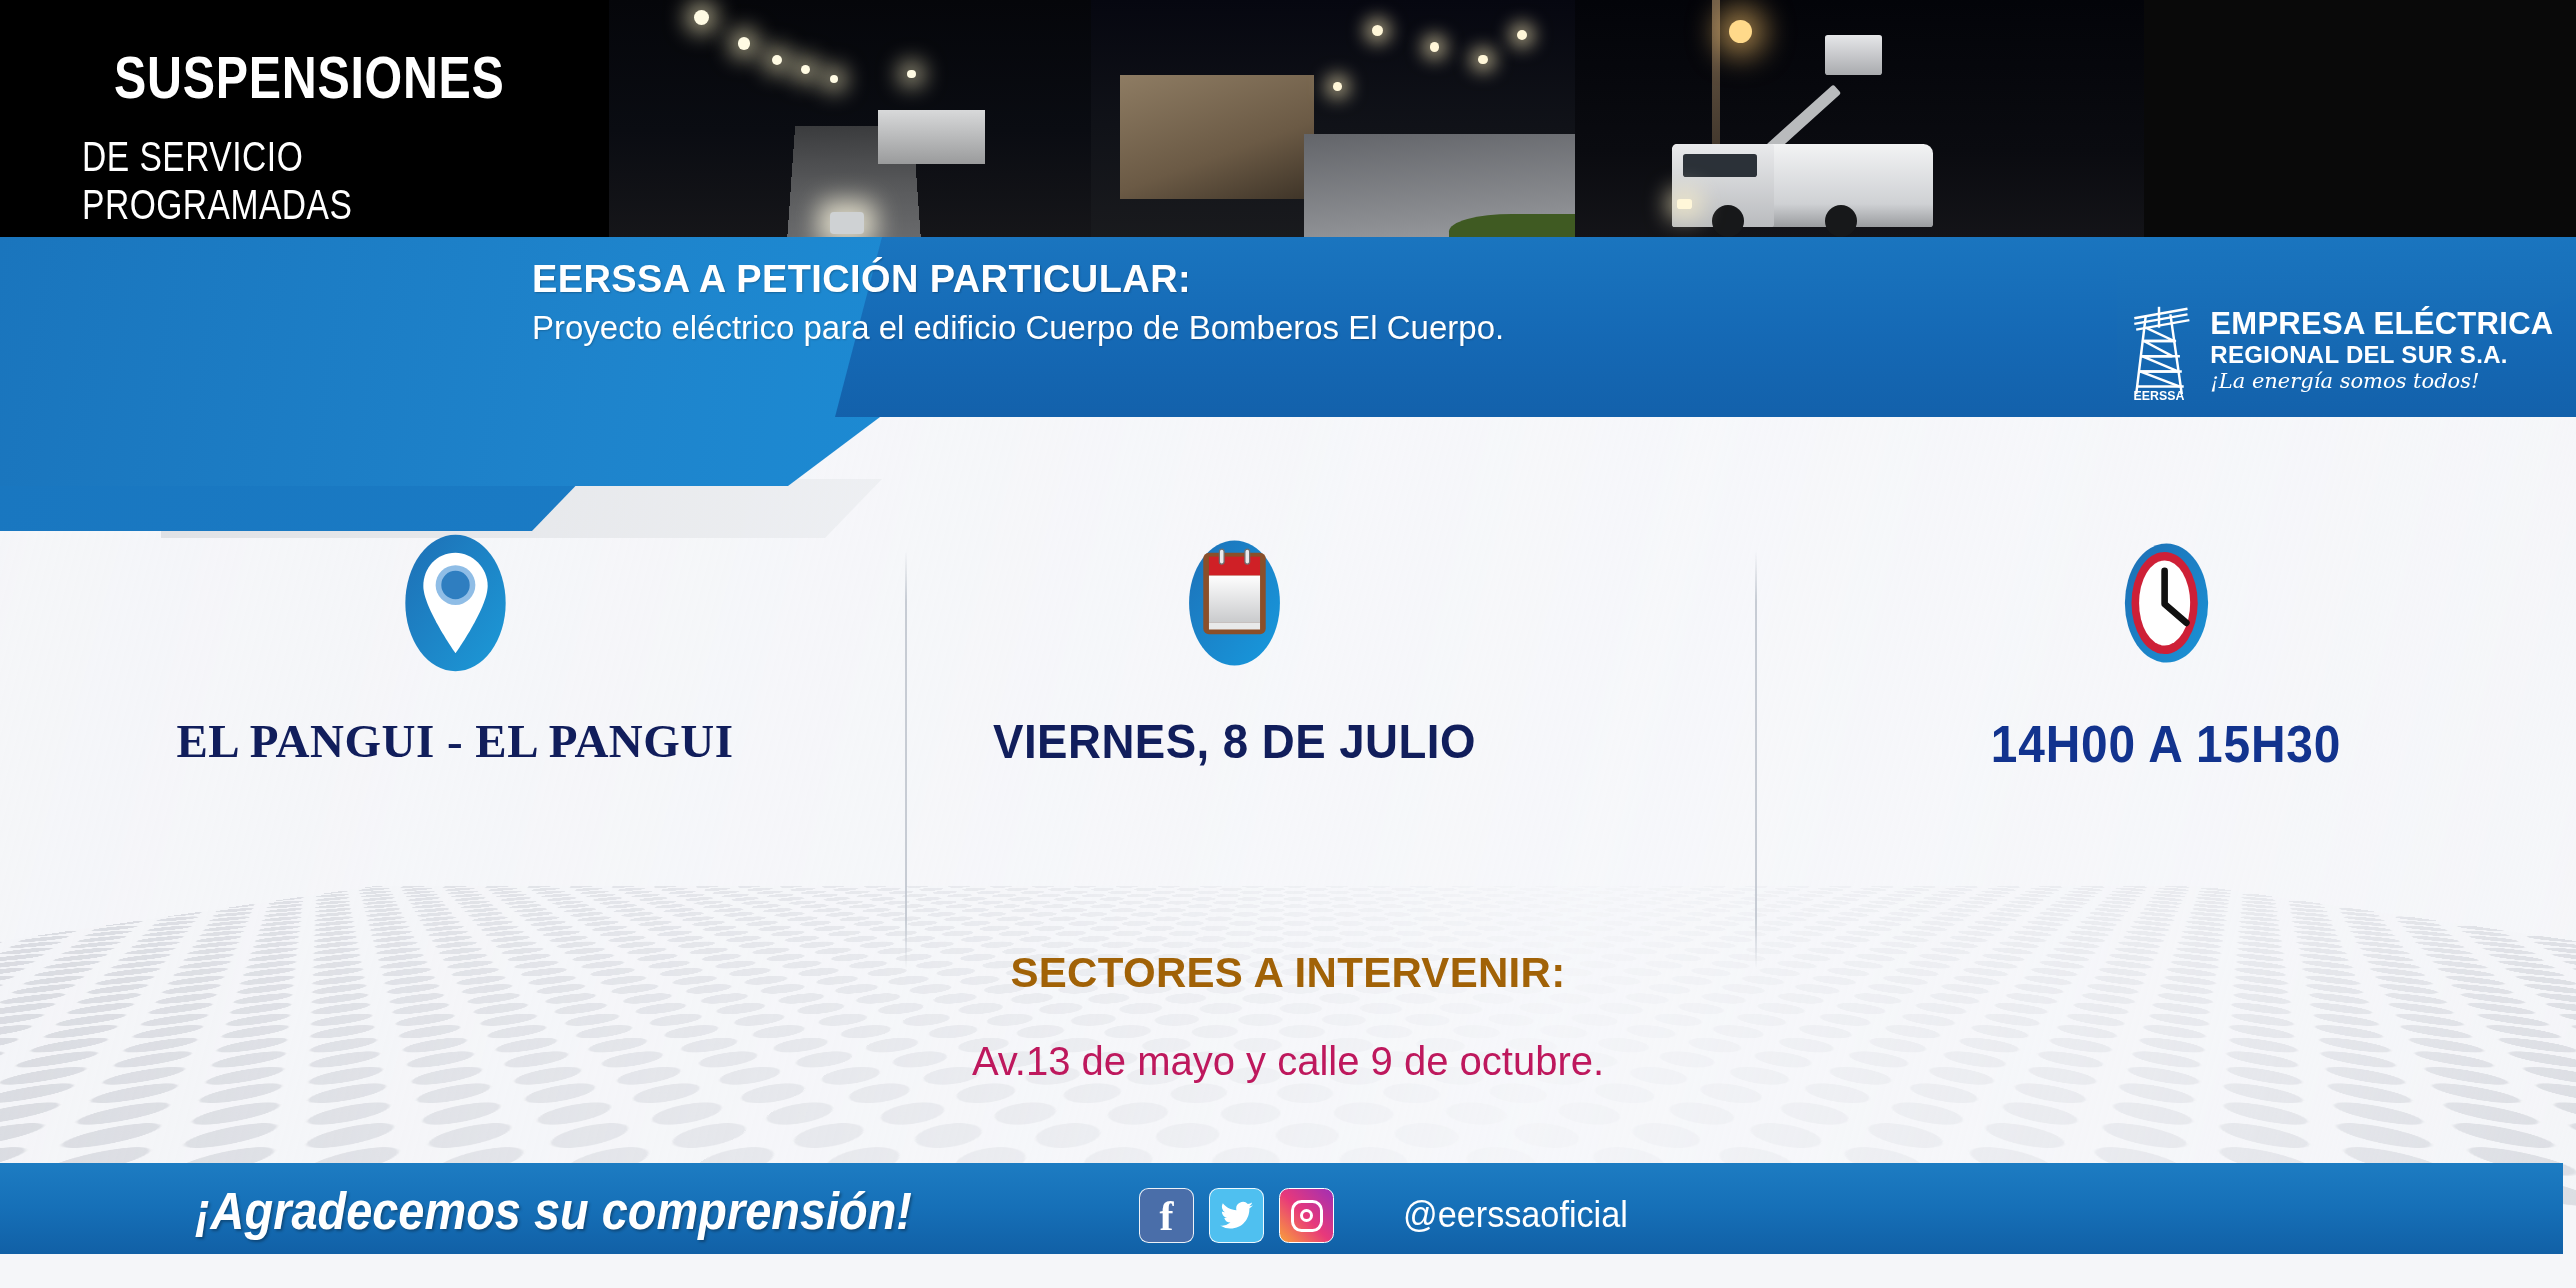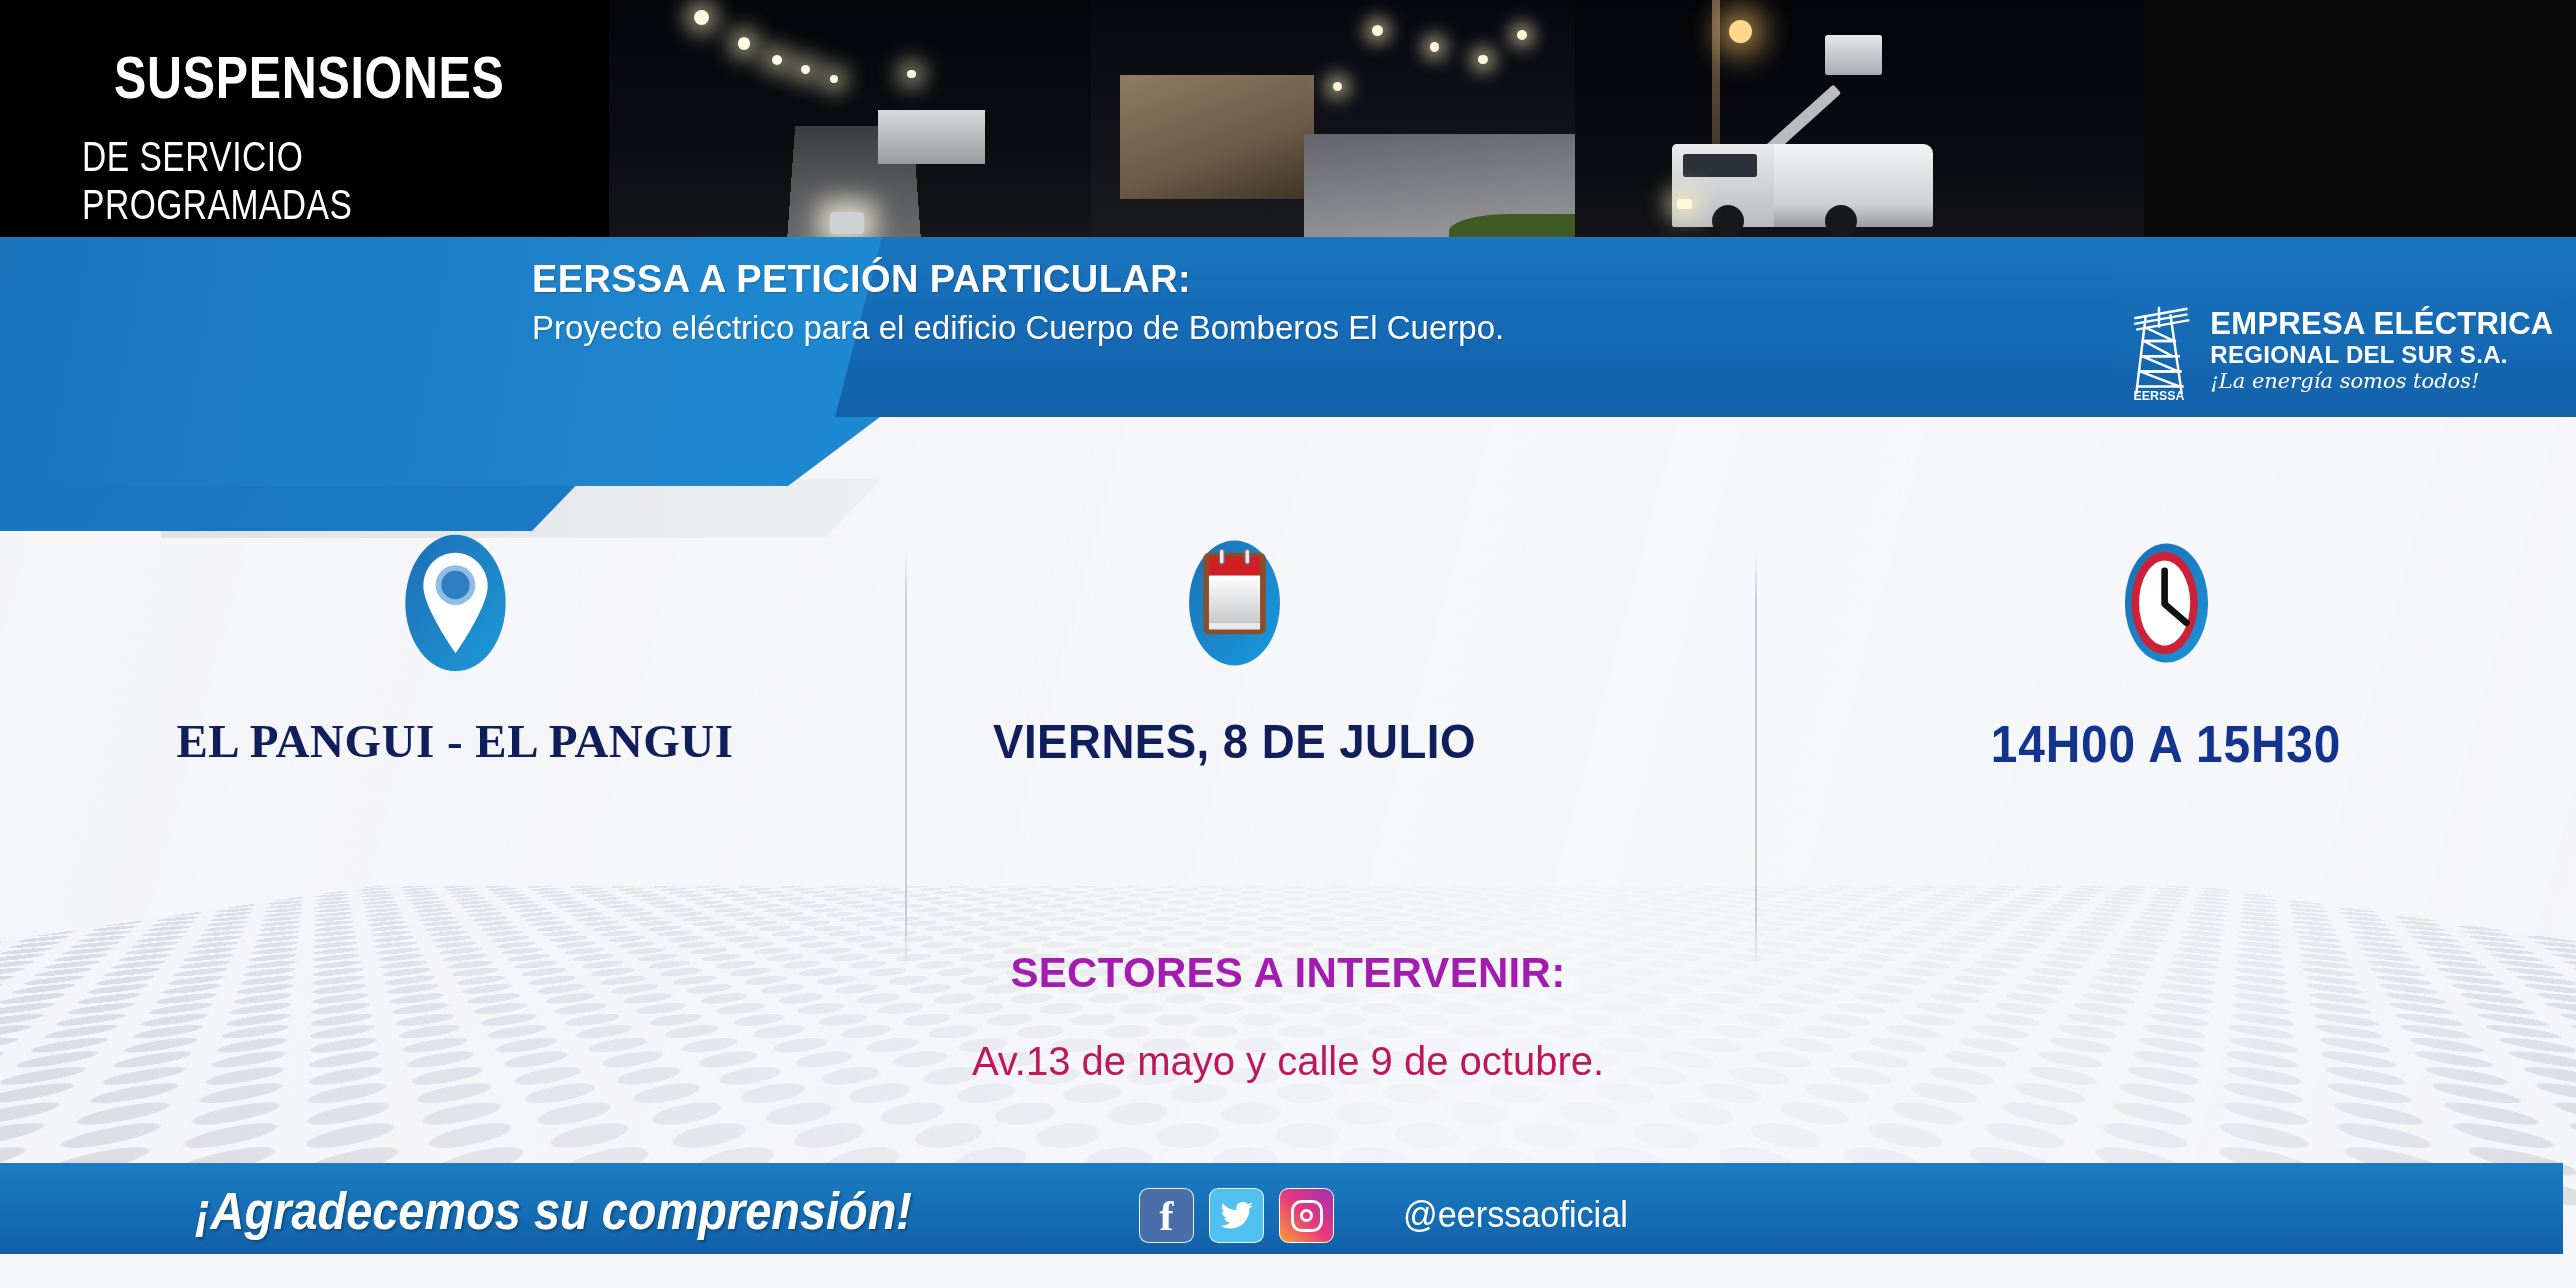--- a/index.html
+++ b/index.html
@@ -155,21 +155,21 @@
 
   .col-label { margin-top:40px; color:#111e5c; font-weight:bold;
      font-family:"Liberation Serif", serif; font-size:47px; letter-spacing:0.5px; }
   .col.c2 .col-label { font-family:"Liberation Sans Narrow","Liberation Sans",sans-serif;
      font-size:48px; transform:scaleX(.95); }
   .col.c3 .col-label { font-family:"Liberation Sans Narrow","Liberation Sans",sans-serif;
      color:#12338e; font-size:52px; letter-spacing:0.9px; transform:scaleX(.92); }
 
   
   .sectors { position:absolute; left:0; top:949px; width:2576px; text-align:center; z-index:5; }
-  .sectors .s-title { color:#a21caf; font-weight:bold; font-size:42px; letter-spacing:0.3px; }
+  .sectors .s-title { color:#a16207; font-weight:bold; font-size:42px; letter-spacing:0.3px; }
   .sectors .s-body  { color:#be185d; font-size:40px; margin-top:42px; }
 
   
   .footer { position:absolute; left:0; top:1163px; width:2563px; height:91px;
      background:linear-gradient(180deg,#1d7cc2 0%,#1670b8 48%,#1160a6 100%); z-index:6; }
   .footer .thanks { position:absolute; left:195px; top:19px; color:#fff;
      font-style:italic; font-weight:bold; font-size:51px;
      font-family:"Liberation Sans Narrow","Liberation Sans",sans-serif;
      transform:scaleX(.92); transform-origin:left center;
      text-shadow:1.9px 1.9px 2.8px rgba(0,0,0,.3); }

